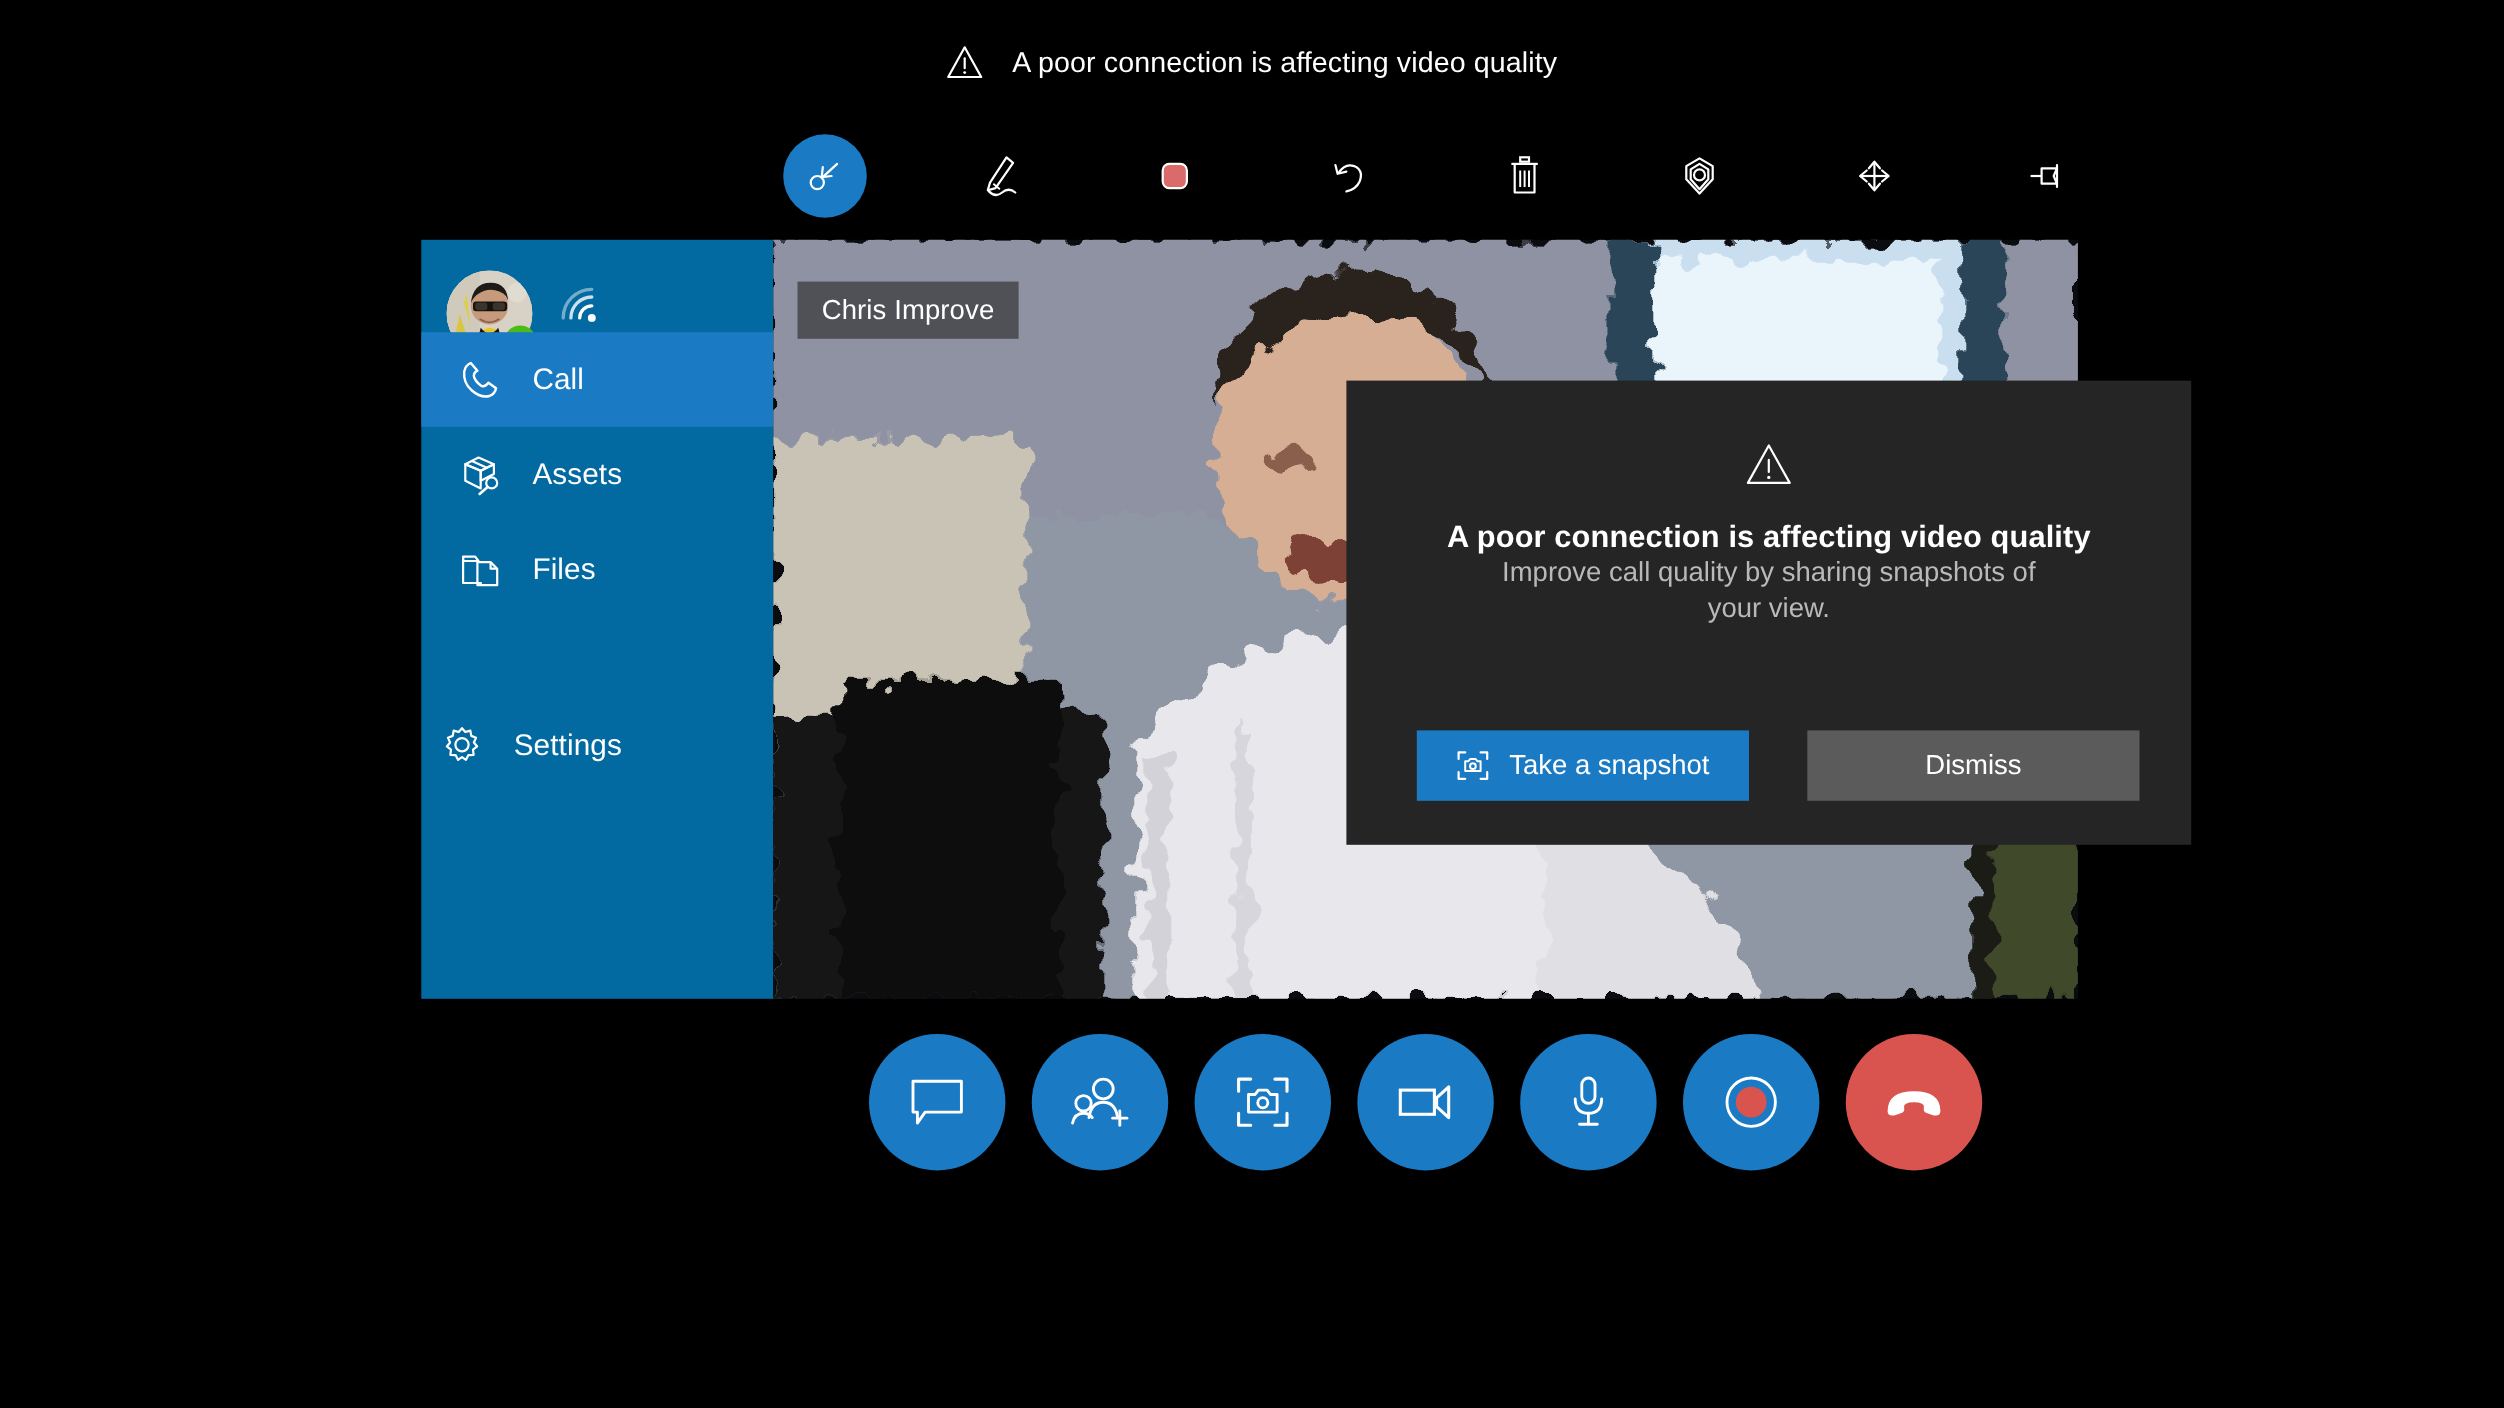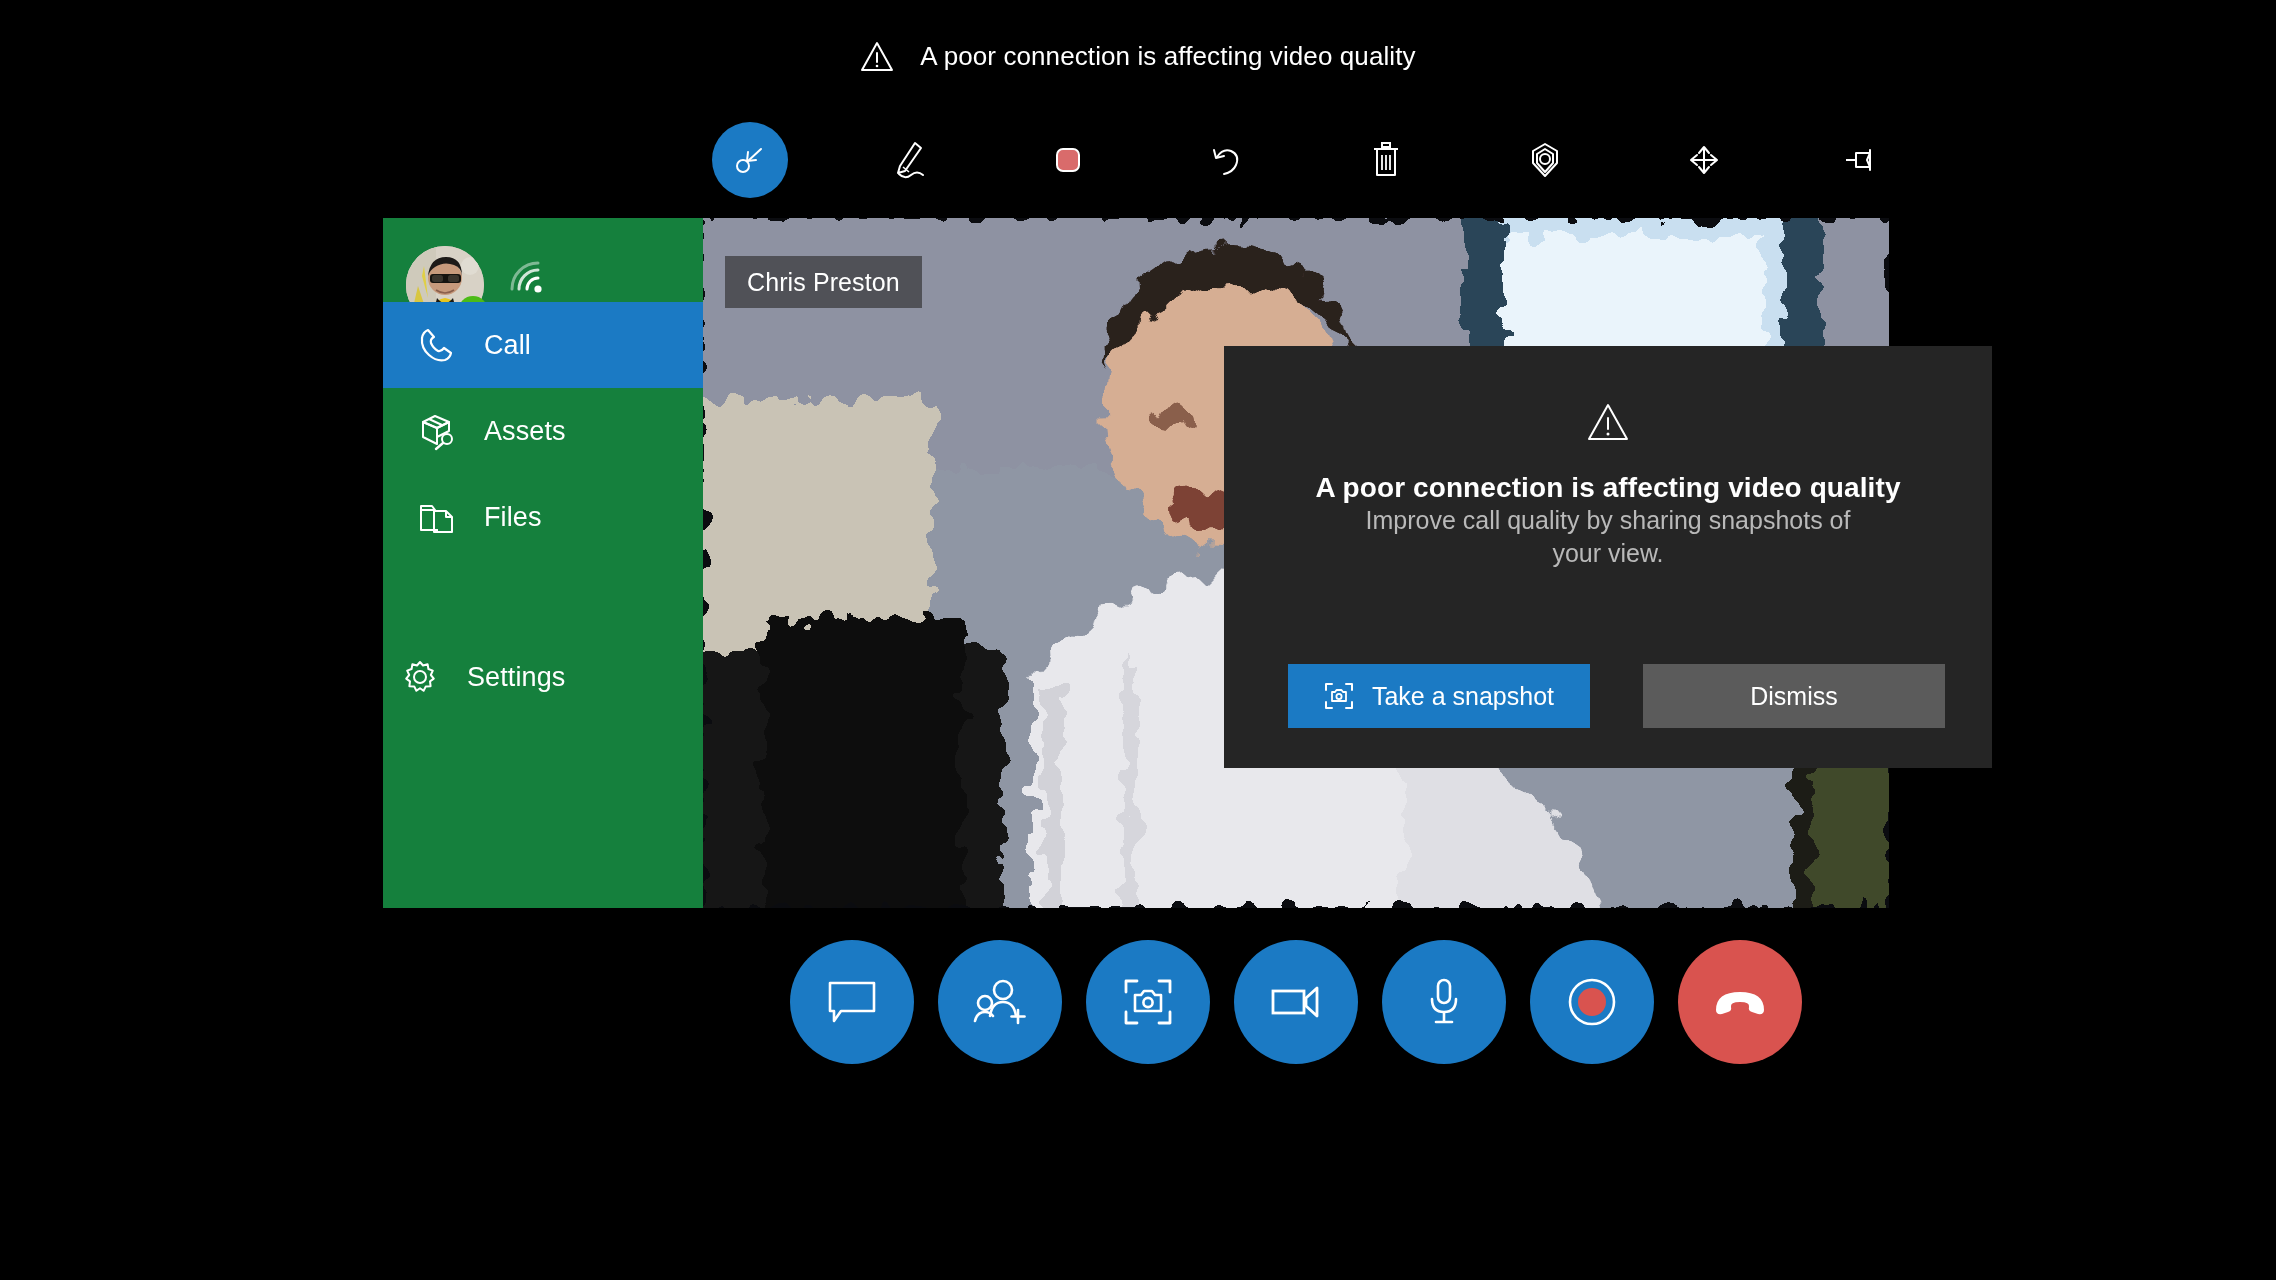--- a/index.html
+++ b/index.html
@@ -72,21 +72,21 @@
     height: 690px;
   }
 
   
   .sidebar {
     position: absolute;
     left: 0;
     top: 0;
     width: 320px;
     height: 690px;
-    background: #15803d;
+    background: #0369a1;
   }
   .sidebar-profile {
     position: relative;
     height: 182px;
   }
   .avatar-wrap {
     position: absolute;
     left: 23px;
     top: 28px;
     width: 78px;
@@ -458,21 +458,21 @@
           <ellipse cx="470" cy="200" rx="22" ry="12" fill="#8a5f4c"></ellipse>
           <ellipse cx="500" cy="290" rx="34" ry="20" fill="#7d4236"></ellipse>
           <path d="M330 460 Q430 340 540 360 Q700 380 760 560 Q800 690 760 690 L330 690 Z" fill="#e8e8ec"></path>
           <path d="M700 520 Q840 540 900 690 L700 690 Z" fill="#dfdfe4"></path>
           <rect x="340" y="470" width="20" height="220" fill="#d2d2d8"></rect>
           <rect x="420" y="440" width="16" height="250" fill="#d6d6dc"></rect>
         </g>
       </svg>
 
       <div class="name-chip">
-        <span>Chris Preston</span>
+        <span>Chris Improve</span>
       </div>
     </div>
   </div>
 
   <div class="quality-dialog">
     <span class="dialog-warn-icon">
       <svg width="44" height="40" viewBox="0 0 44 40">
         <path d="M22 3 L41 37 L3 37 Z" fill="none" stroke="#ffffff" stroke-width="2" stroke-linejoin="round"></path>
         <line x1="22" y1="16" x2="22" y2="27" stroke="#ffffff" stroke-width="2" stroke-linecap="round"></line>
         <circle cx="22" cy="32" r="1.5" fill="#ffffff"></circle>

